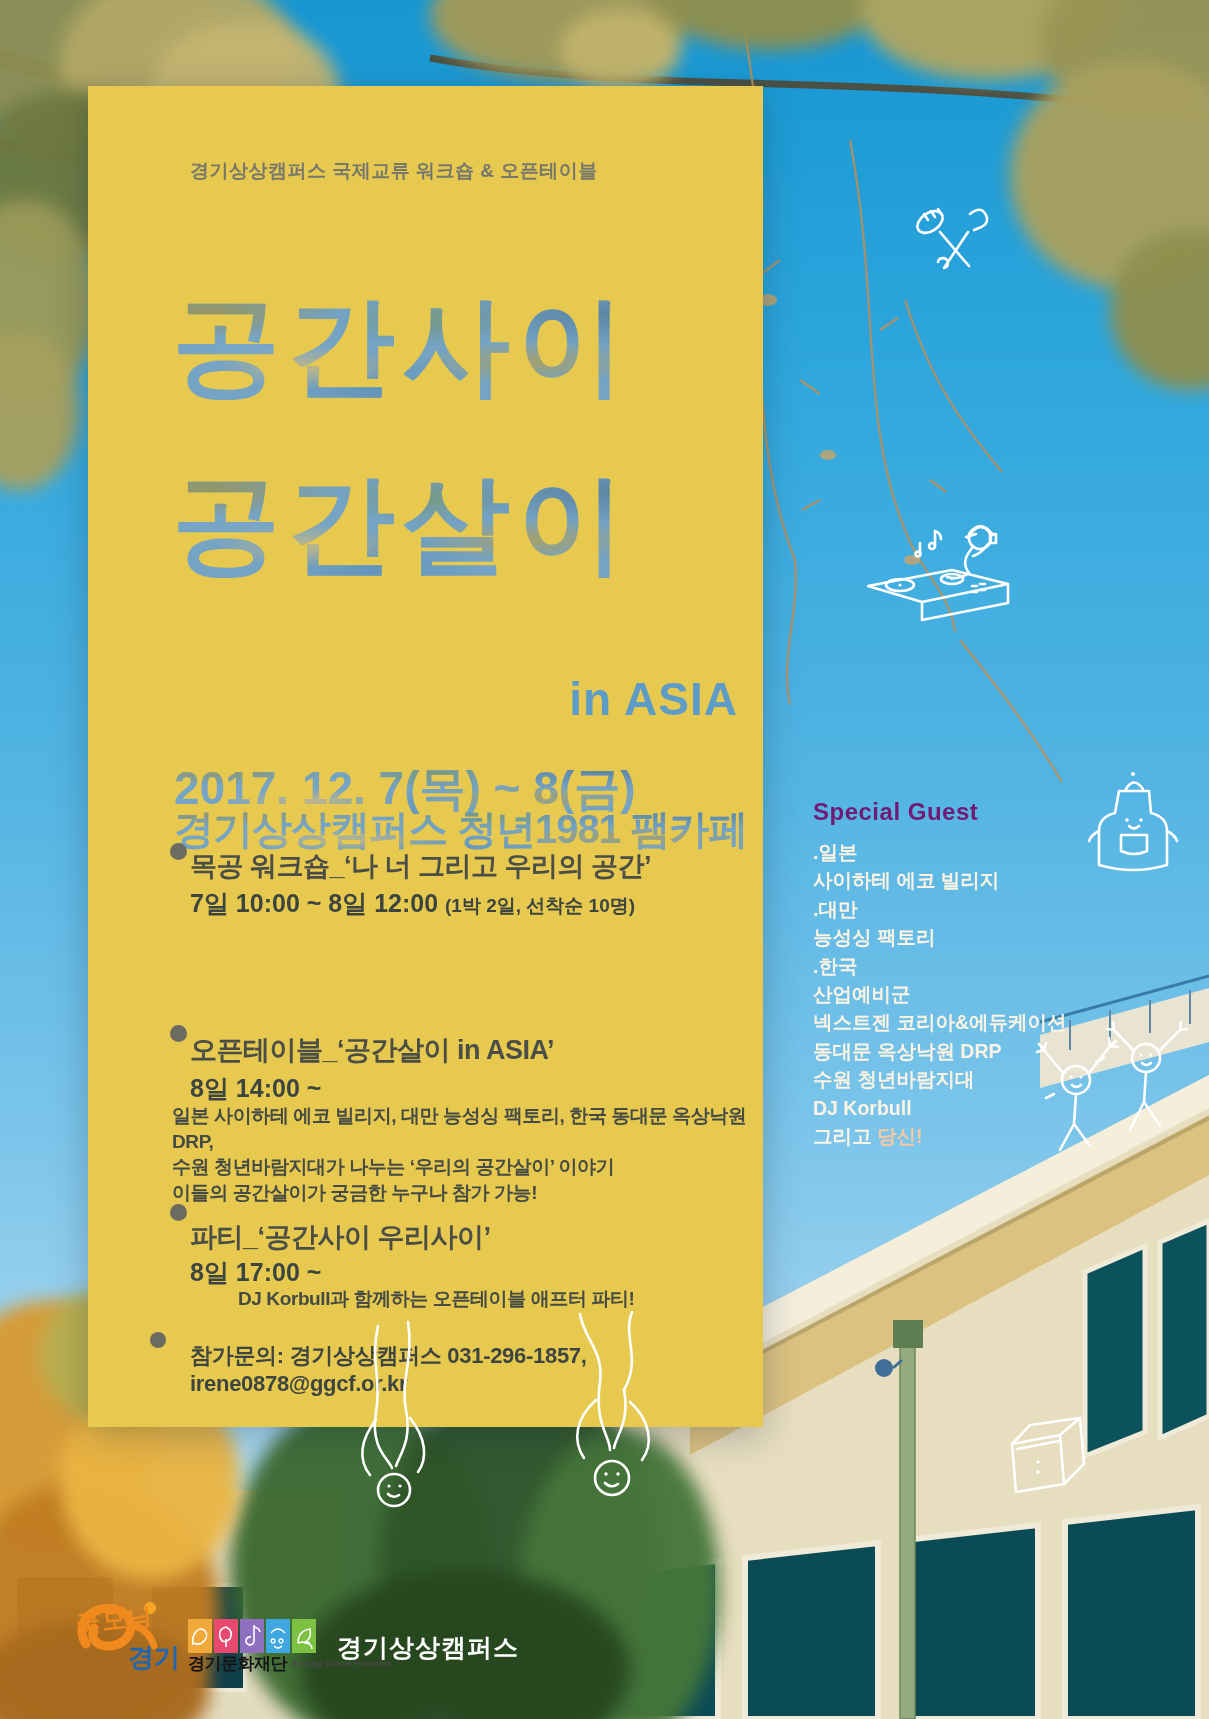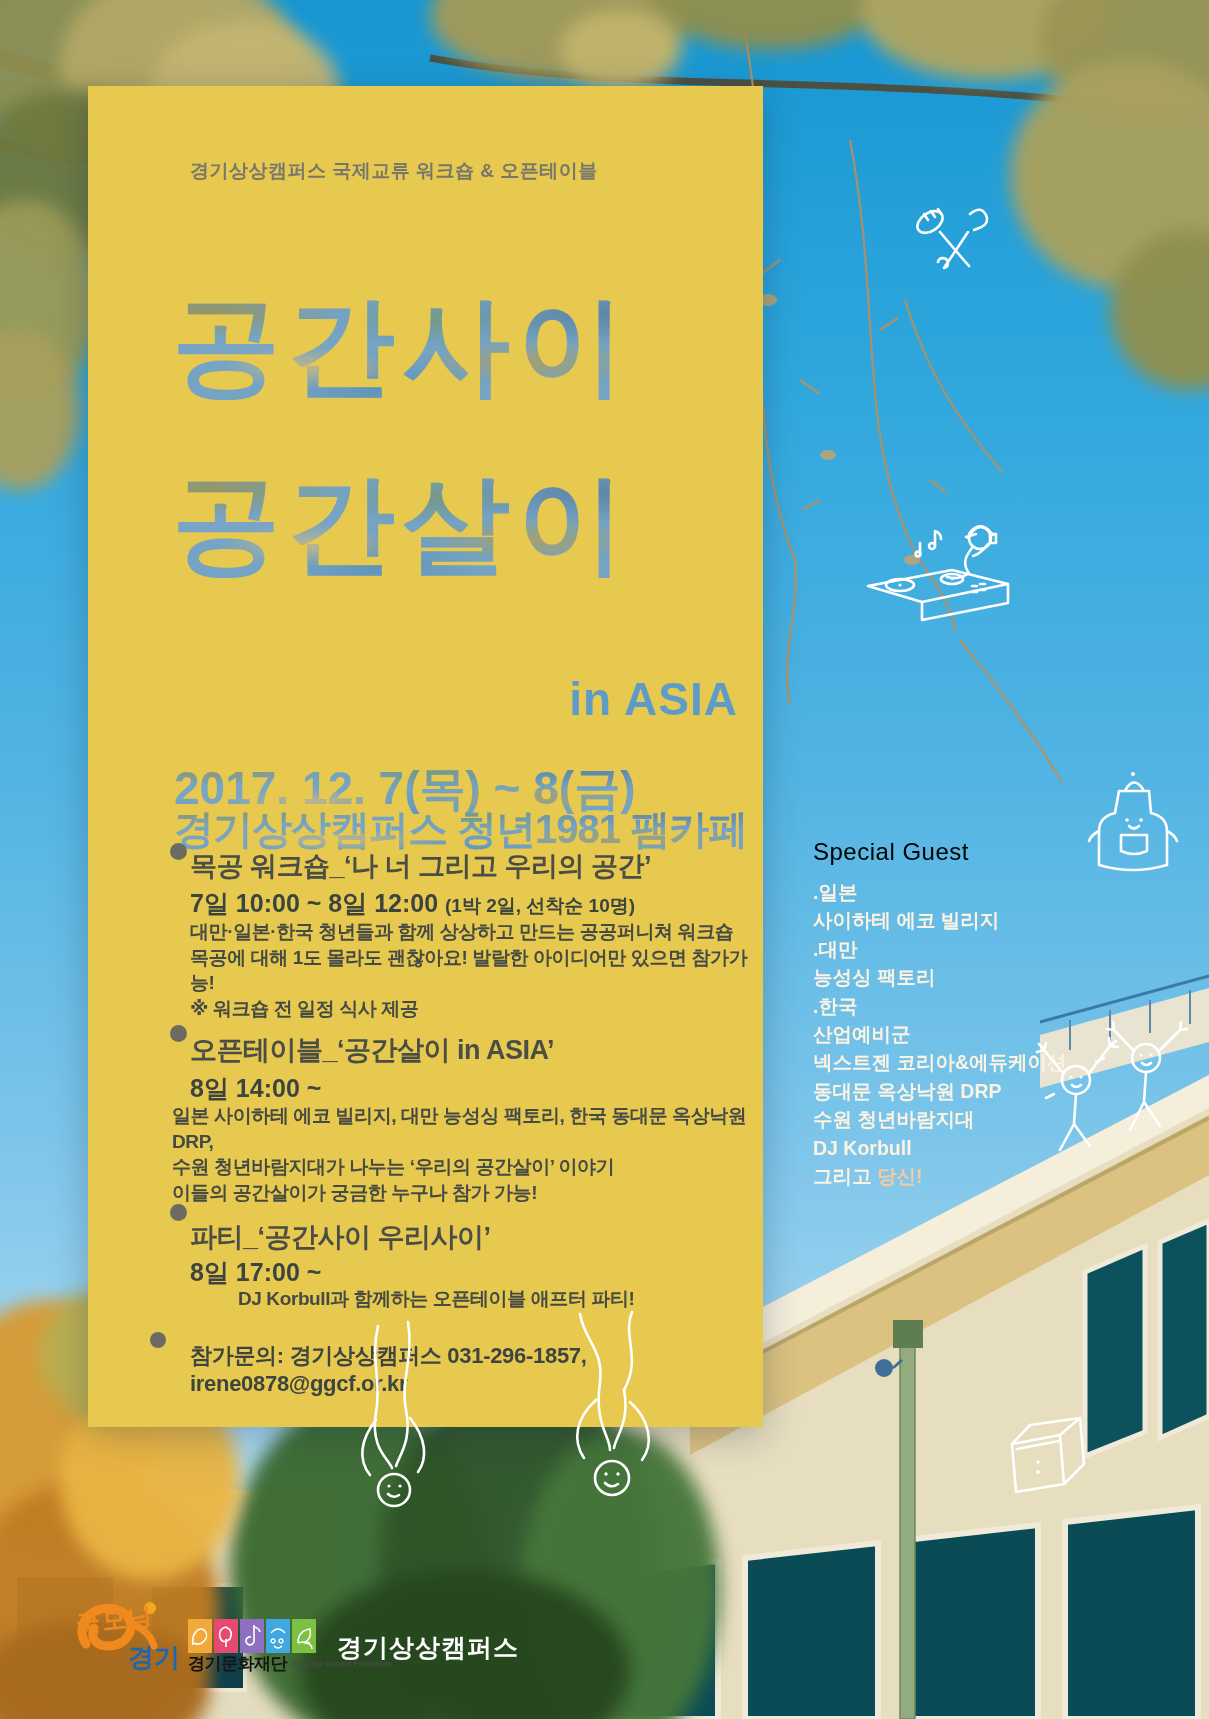--- a/index.html
+++ b/index.html
@@ -34,21 +34,21 @@
   .dot{width:17px;height:17px;border-radius:50%;background:#6b6b62;}
   .sec-h{font-size:27px;font-weight:800;color:#4a4e46;letter-spacing:-0.5px;}
   .sec-t{font-size:25px;font-weight:800;color:#3c443f;}
   .sec-t .note{position:static;font-size:19px;font-weight:700;}
   .sec-b{font-size:19px;font-weight:600;color:#454b44;line-height:25.5px;letter-spacing:-0.4px;}
   .sec-b div{position:static;}
   .contact{left:102px;top:1255px;font-size:22px;font-weight:800;color:#3e4540;letter-spacing:-0.3px;}
   .stray{left:62px;top:1246px;width:16px;height:16px;border-radius:50%;background:#6b6b62;}
   
   .guests{left:813px;top:798px;z-index:25;color:#fdf6e8;}
-  .guests .gh{position:static;font-size:24px;font-weight:400;color:#000000;letter-spacing:.5px;margin-bottom:12px;margin-top:40px;}
+  .guests .gh{position:static;font-size:24px;font-weight:700;color:#701a75;letter-spacing:.5px;margin-bottom:12px;}
   .guests .gi{position:static;font-size:19.5px;font-weight:600;line-height:28.4px;color:#fcf3e2;}
   .hl{color:#f7c9a2;}
   
   .doodle{z-index:30;}
   .doodle path,.doodle circle,.doodle ellipse,.doodle line,.doodle rect{
     stroke:#fff;stroke-width:2.6;fill:none;stroke-linecap:round;stroke-linejoin:round;}
   .doodle .fil{fill:#fff;stroke:none;}
   
   .footer{z-index:40;}
   .gm-script{left:76px;top:1604px;font-size:24px;font-weight:800;color:#f08a1e;transform:rotate(-6deg);letter-spacing:2px;z-index:41;}
@@ -154,25 +154,20 @@
     <div class="asia">in ASIA</div>
 
     <div class="dateln knock">2017. 12. 7(목) ~ 8(금)</div>
     <div class="venueln knock">경기상상캠퍼스 청년1981 팸카페</div>
 
     <div class="dot" style="left:82px;top:757px;"></div>
     <div class="sec-h" style="left:102px;top:762px;">목공 워크숍_‘나 너 그리고 우리의 공간’</div>
     <div class="sec-t" style="left:102px;top:801px;">
       <span style="position:static;">7일 10:00 ~ 8일 12:00</span>
       <span class="note">(1박 2일, 선착순 10명)</span>
-    </div>
-    <div class="sec-b" style="left:102px;top:833px;">
-      <div>대만·일본·한국 청년들과 함께 상상하고 만드는 공공퍼니쳐 워크숍</div>
-      <div>목공에 대해 1도 몰라도 괜찮아요! 발랄한 아이디어만 있으면 참가가능!</div>
-      <div>※ 워크숍 전 일정 식사 제공</div>
     </div>
 
     <div class="dot" style="left:82px;top:939px;"></div>
     <div class="sec-h" style="left:102px;top:946px;">오픈테이블_‘공간살이 in ASIA’</div>
     <div class="sec-t" style="left:102px;top:986px;">
       <span style="position:static;">8일 14:00 ~</span>
     </div>
     <div class="sec-b" style="left:84px;top:1017px;">
       <div>일본 사이하테 에코 빌리지, 대만 능성싱 팩토리, 한국 동대문 옥상낙원 DRP,</div>
       <div>수원 청년바람지대가 나누는 ‘우리의 공간살이’ 이야기</div>

